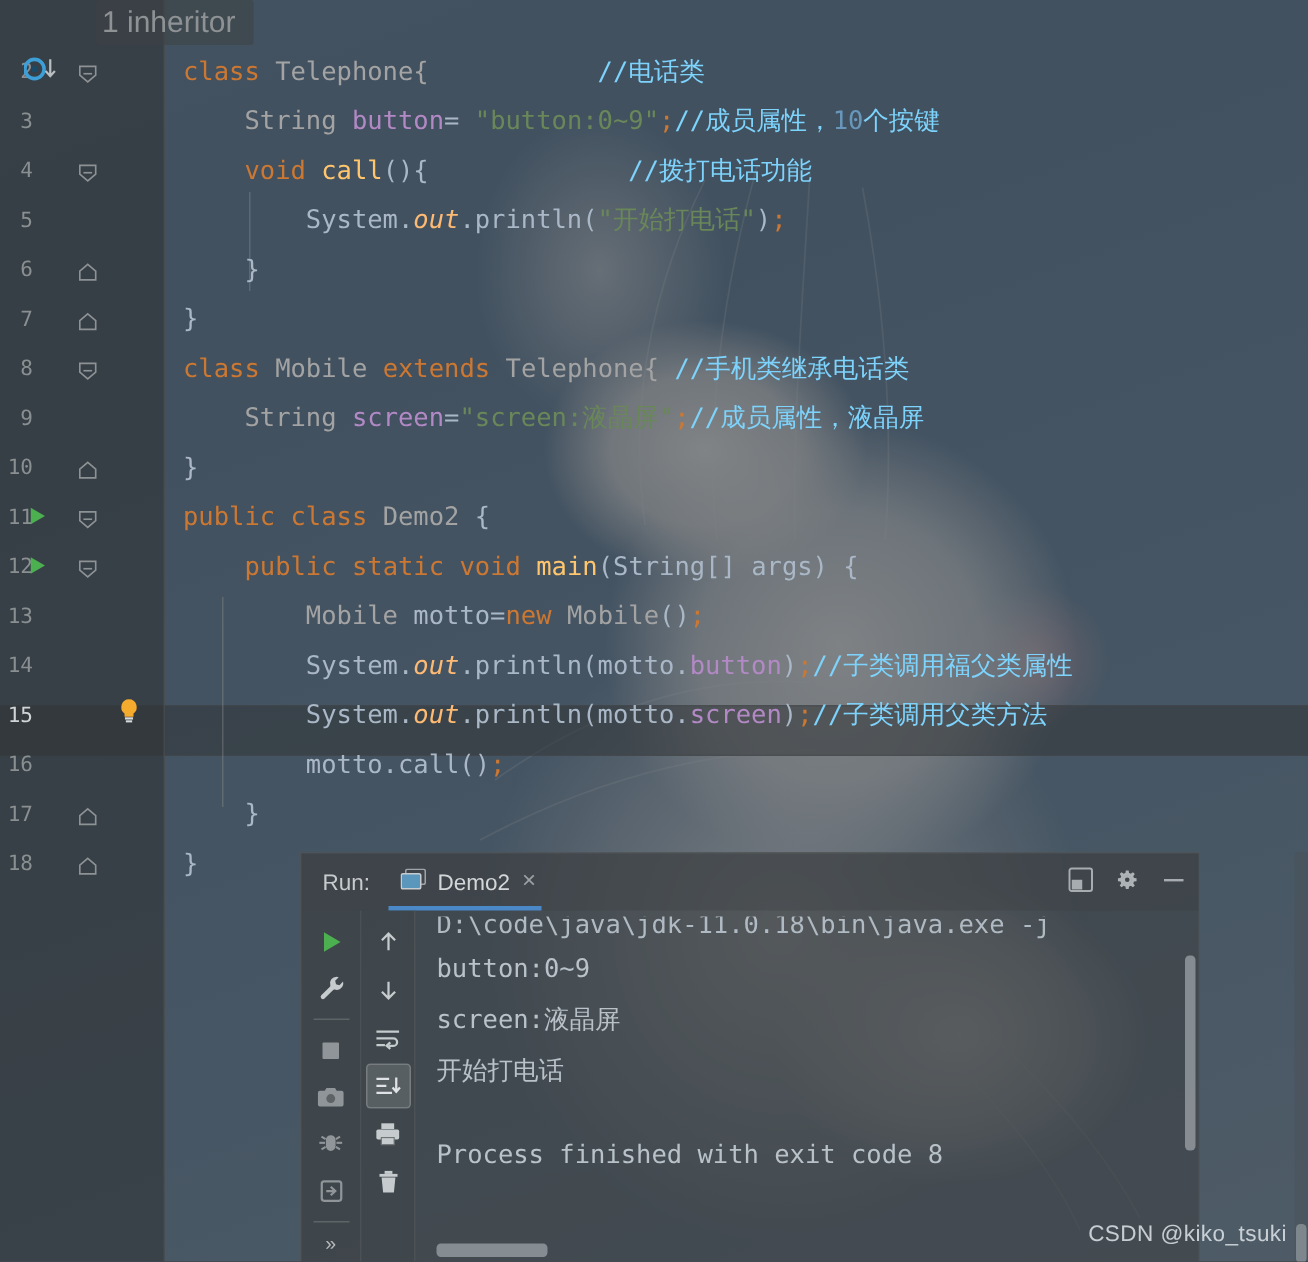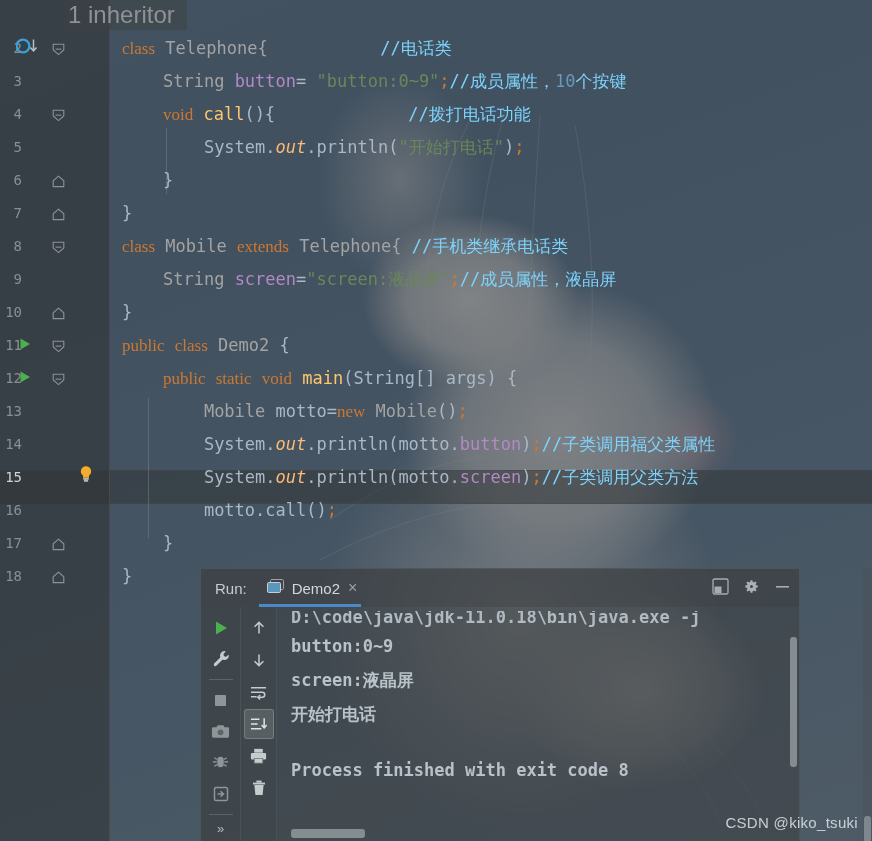--- a/index.html
+++ b/index.html
@@ -71,42 +71,42 @@
   #code {
     position: absolute; left: 110px; top: 0; right: 0; height: 841px;
     font-family: "DejaVu Sans Mono", monospace;
     font-size: 17px;
     white-space: pre;
     color: #a9b7c6;
   }
   .cl { position: absolute; left: 12px; height: 33px; line-height: 33px; }
 
   
-  .kw  { color: #cc7832; font-family: Liberation Serif, serif; }
+  .kw  { color: #cc7832; }
   .id  { color: #a9b7c6; }
   .fn  { color: #ffc66d; }
   .fld { color: #b389c5; }
   .stat{ color: #fdba74; font-style: italic; }
   .str { color: #6a8759; }
   .cmt { color: #7dd3fc; }
   .sem { color: #cc7832; }
   .num { color: #6897bb; }
   .cls { color: #a3a3a3; }
 
   
   .indent-guide {
     position: absolute; width: 1px;
     background: rgba(130,135,138,0.45);
   }
 
   
   #inheritor {
     position: absolute; left: 64px; top: 0px; height: 30px; line-height: 30px;
     font-family: "Liberation Sans", sans-serif;
-    font-size: 24px;
+    font-size: 20px;
     color: #8e9294;
     background: rgba(62,65,67,0.55);
     padding: 0 12px 0 4px;
     border-radius: 2px;
     text-align: center;
   }
 
   
   #runwin {
     position: absolute; left: 200px; top: 568px; width: 600px; height: 273px;
@@ -177,21 +177,20 @@
     margin-top: auto; margin-bottom: 6px;
   }
 
   #console {
     position: absolute; left: 76px; top: 0; right: 0; height: 235px;
     overflow: hidden;
     font-family: "DejaVu Sans Mono", monospace;
     font-size: 17px;
     color: #b8c2c8;
     padding-top: 4px;
-    font-weight: bold;
   }
   .oline { height: 34px; line-height: 34px; padding-left: 14px; white-space: pre; }
   .oline.clipped { height: 18px; line-height: 12px; overflow: hidden; color: #b0bac2; }
   .oline.gap { height: 22px; }
 
   #console-vscroll {
     position: absolute; right: 2px; top: 30px; width: 7px; height: 130px;
     background: rgba(190,195,200,0.55); border-radius: 3px;
   }
   #console-hscroll {

